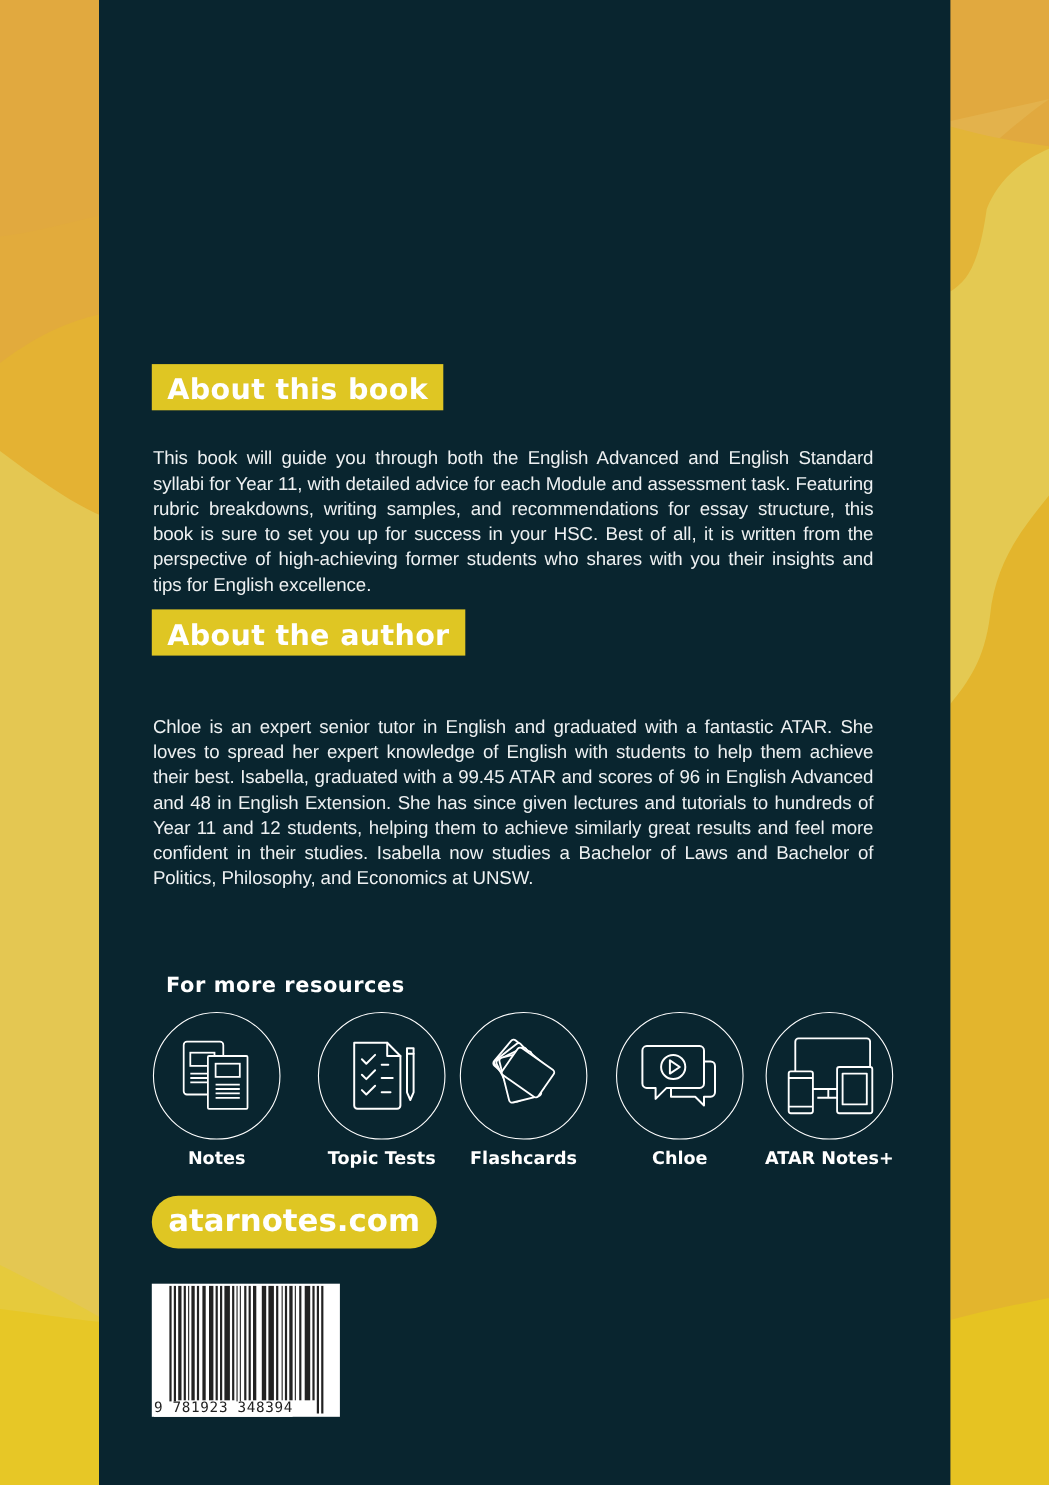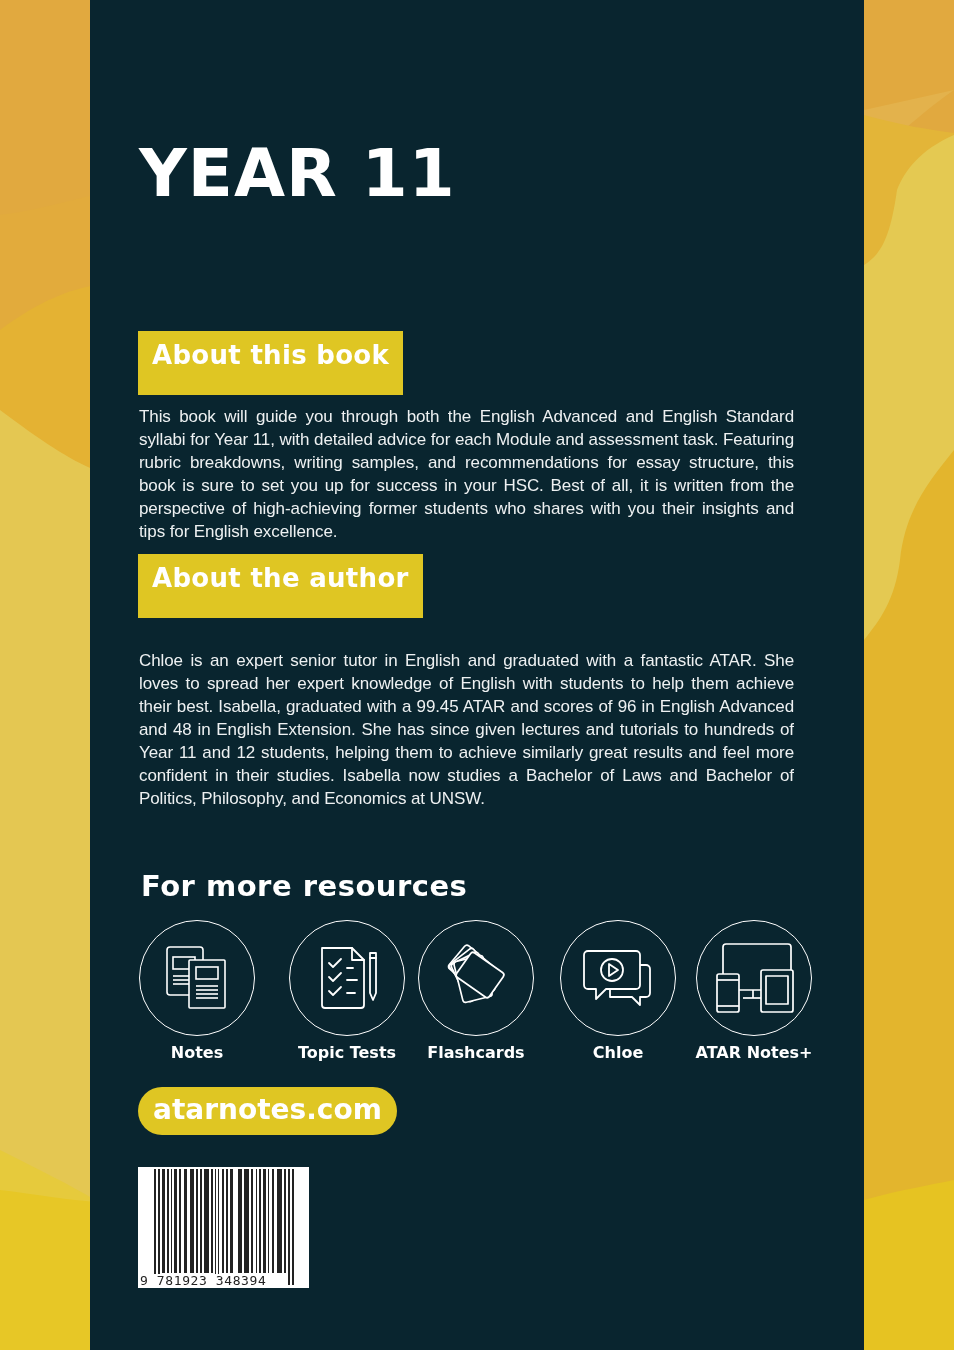--- a/index.html
+++ b/index.html
@@ -19,36 +19,36 @@
     font-size: 66px; line-height: 78px; color: #ffffff; letter-spacing: 1px;
   }
   .title .outline {
     color: transparent;
     -webkit-text-stroke: 1.4px #d9dde0;
     font-weight: normal;
     letter-spacing: -1px;
   }
   .title .row { display: block; white-space: nowrap; }
   .tag {
-    position: absolute; left: 138px; height: 64px;
+    position: absolute; left: 138px; height: 42px;
     background: #dfc623; color: #ffffff;
     font-family: "DejaVu Sans", sans-serif; font-weight: bold;
     font-size: 26px; line-height: 48px; padding: 0 14px; box-sizing: border-box;
     white-space: nowrap; letter-spacing: 0.3px;
   }
   .para {
     position: absolute; left: 139px; width: 655px; margin: 0;
     color: #eef1f2; font-family: "Liberation Sans", sans-serif;
     font-size: 17px; line-height: 23px; text-align: justify;
     letter-spacing: -0.1px;
   }
   .resources-heading {
-    position: absolute; left: 139px; top: 866px; margin: 2px;
+    position: absolute; left: 139px; top: 866px; margin: 12px;
     color: #ffffff; font-family: "DejaVu Sans", sans-serif;
-    font-weight: bold; font-size: 29px; line-height: 36px; letter-spacing: 0.5px; text-align: right;
+    font-weight: bold; font-size: 19px; line-height: 36px; letter-spacing: 0.5px; text-align: right;
   }
   .res {
     position: absolute; top: 920px; width: 150px; text-align: center;
   }
   .res .circle {
     width: 116px; height: 116px; border: 1.6px solid #ffffff; border-radius: 50%;
     margin: 0 auto; box-sizing: border-box; display: flex;
     align-items: center; justify-content: center;
   }
   .res .label {
@@ -88,21 +88,20 @@
   <path d="M954 90 C 925 110, 905 130, 897 135 C 880 160, 880 190, 864 220 L864 110 Z" fill="#e3b24c"></path>
   <path d="M864 115 C 900 125, 930 130, 954 133 L954 1350 L864 1350 Z" fill="#e3b538"></path>
   <path d="M954 135 C 920 150, 905 170, 897 190 C 890 240, 880 255, 864 265 L864 1350 L954 1350 Z" fill="#e4c952"></path>
   <path d="M954 450 C 930 480, 905 510, 900 560 C 895 600, 880 620, 864 640 L864 1350 L954 1350 Z" fill="#e3b52d"></path>
   <path d="M864 1200 C 900 1190, 930 1185, 954 1180 L954 1350 L864 1350 Z" fill="#e6c322"></path>
 </svg>
 
 <div class="panel"></div>
 
 <h1 class="title">
-  <span class="row">YEAR 11</span>
 </h1>
 
 <div class="tag" style="top:331px;">About this book</div>
 <p class="para" style="top:405px;">This book will guide you through both the English Advanced and English Standard syllabi for Year 11, with detailed advice for each Module and assessment task. Featuring rubric breakdowns, writing samples, and recommendations for essay structure, this book is sure to set you up for success in your HSC. Best of all, it is written from the perspective of high-achieving former students who shares with you their insights and tips for English excellence.</p>
 
 <div class="tag" style="top:554px;">About the author</div>
 <p class="para" style="top:649px;">Chloe is an expert senior tutor in English and graduated with a fantastic ATAR. She loves to spread her expert knowledge of English with students to help them achieve their best. Isabella, graduated with a 99.45 ATAR and scores of 96 in English Advanced and 48 in English Extension. She has since given lectures and tutorials to hundreds of Year 11 and 12 students, helping them to achieve similarly great results and feel more confident in their studies. Isabella now studies a Bachelor of Laws and Bachelor of Politics, Philosophy, and Economics at UNSW.</p>
 
 <h2 class="resources-heading">For more resources</h2>
 

